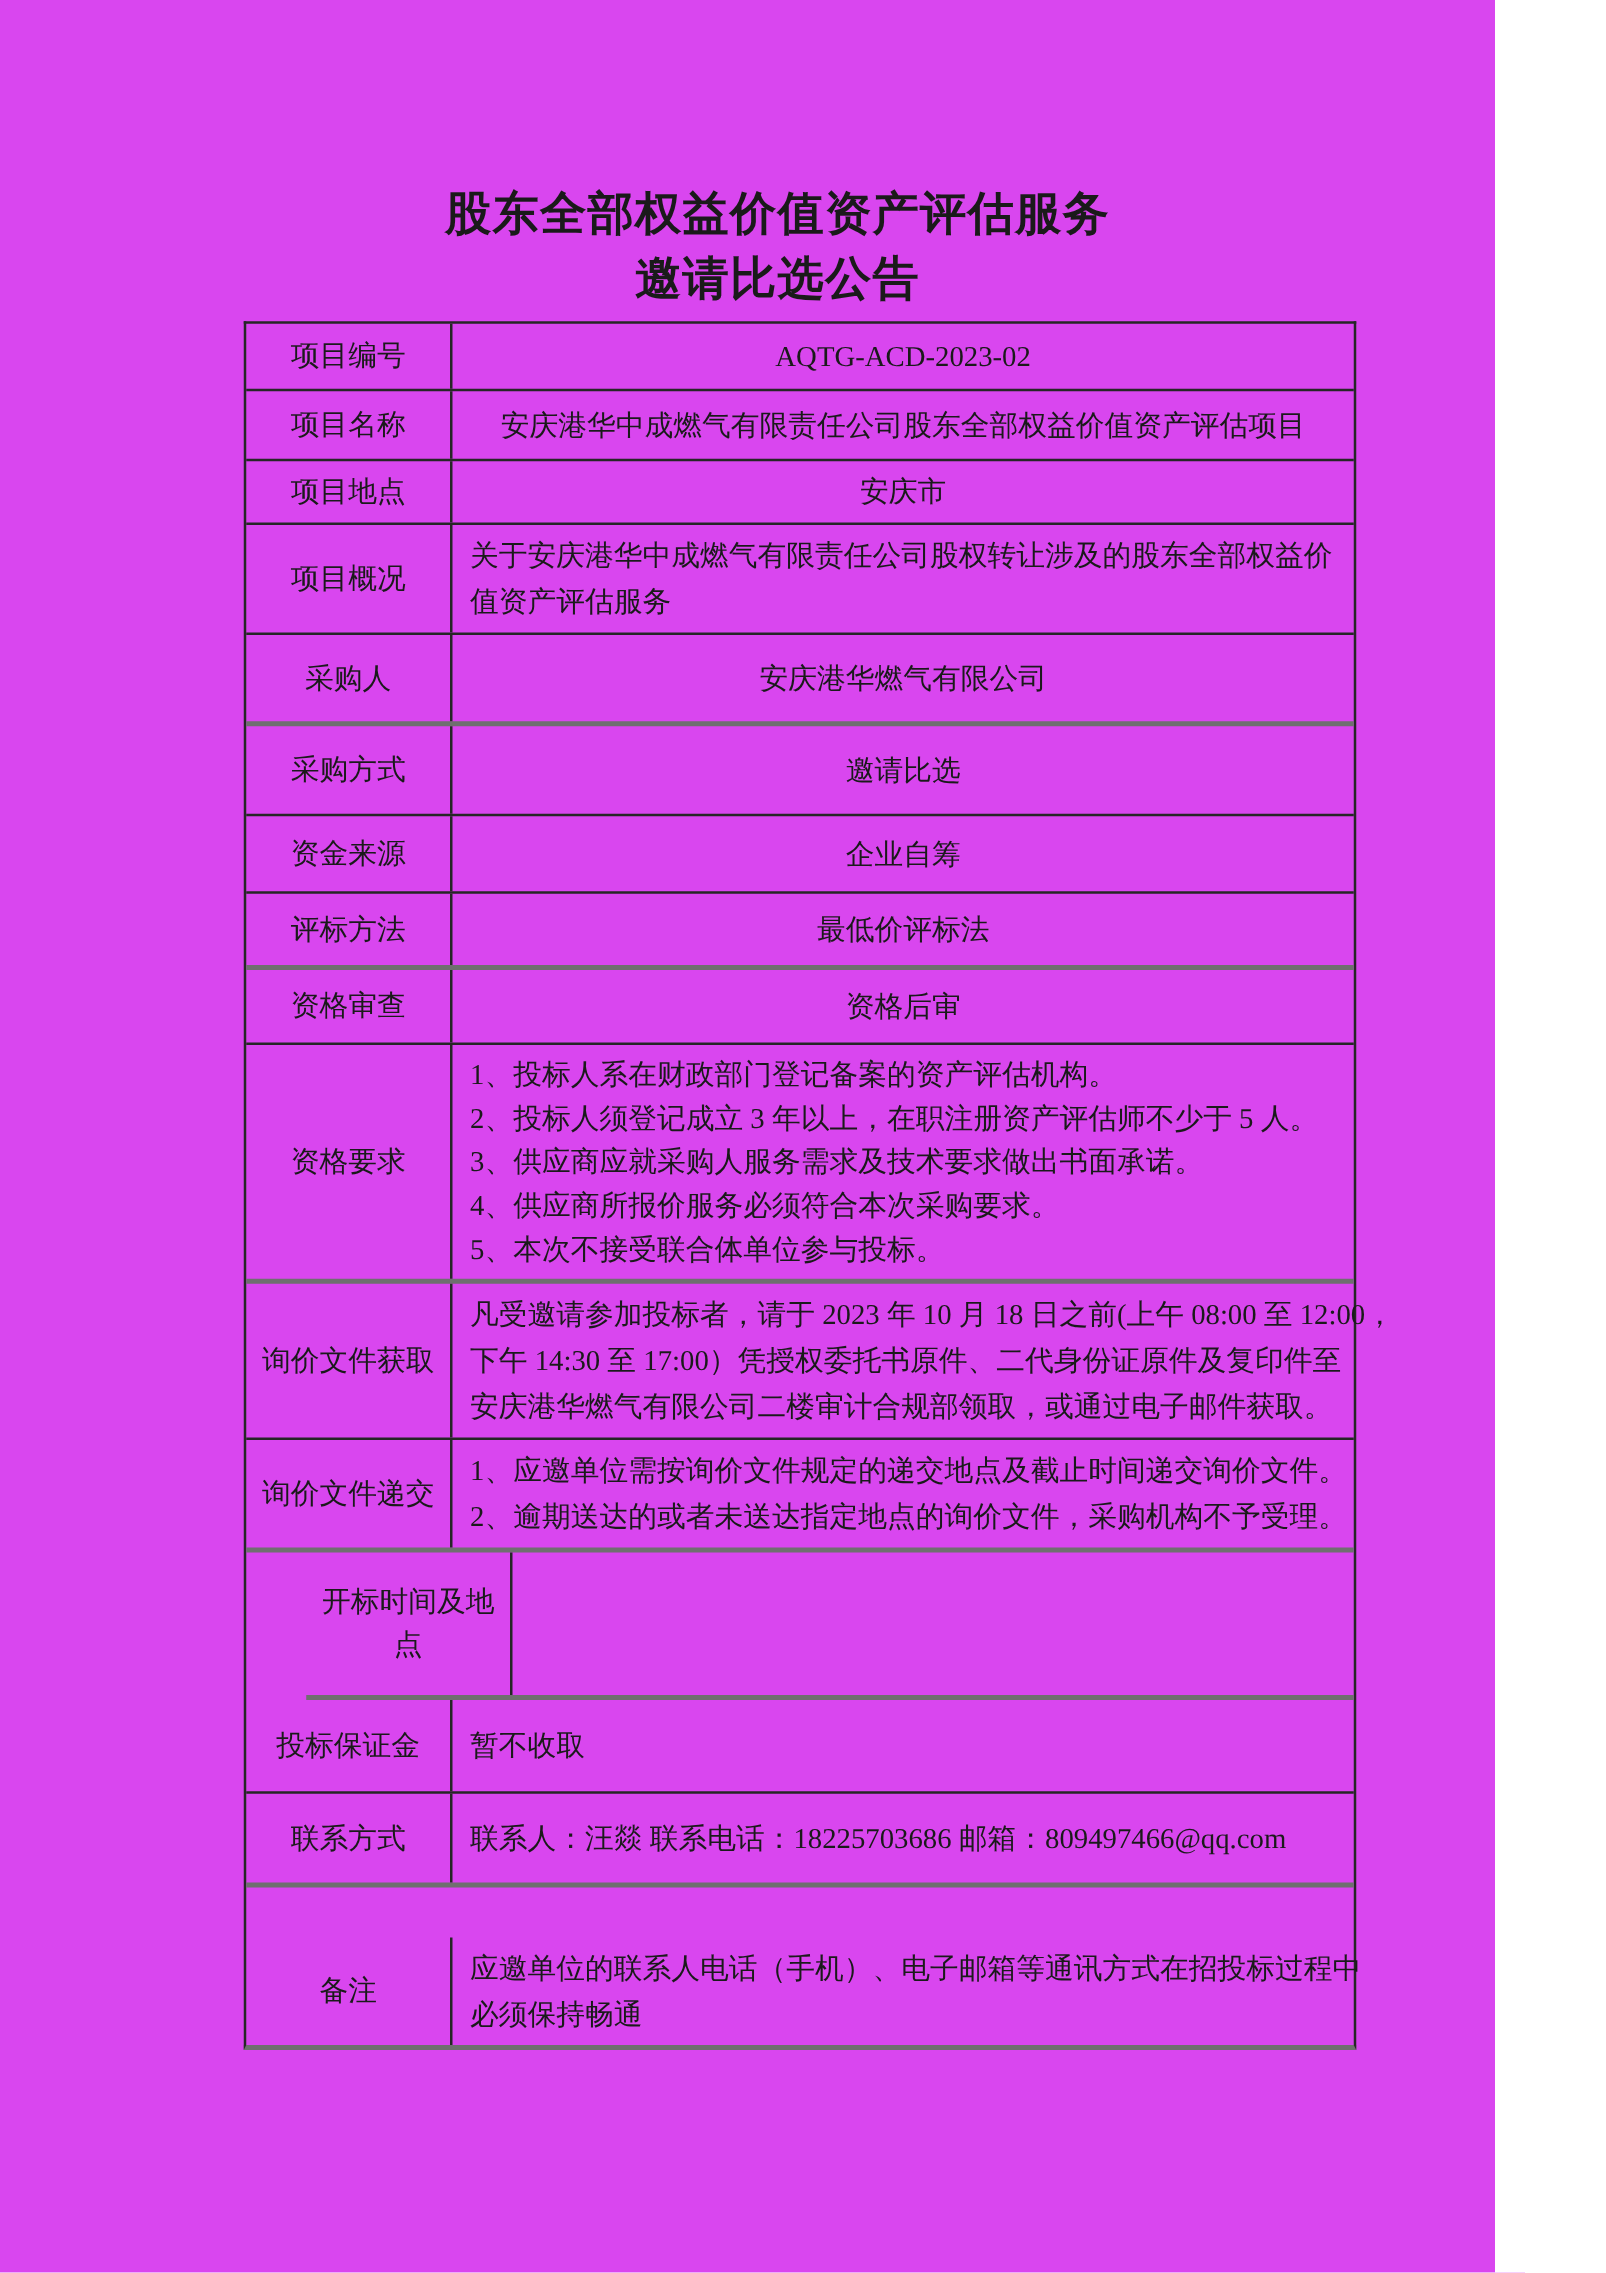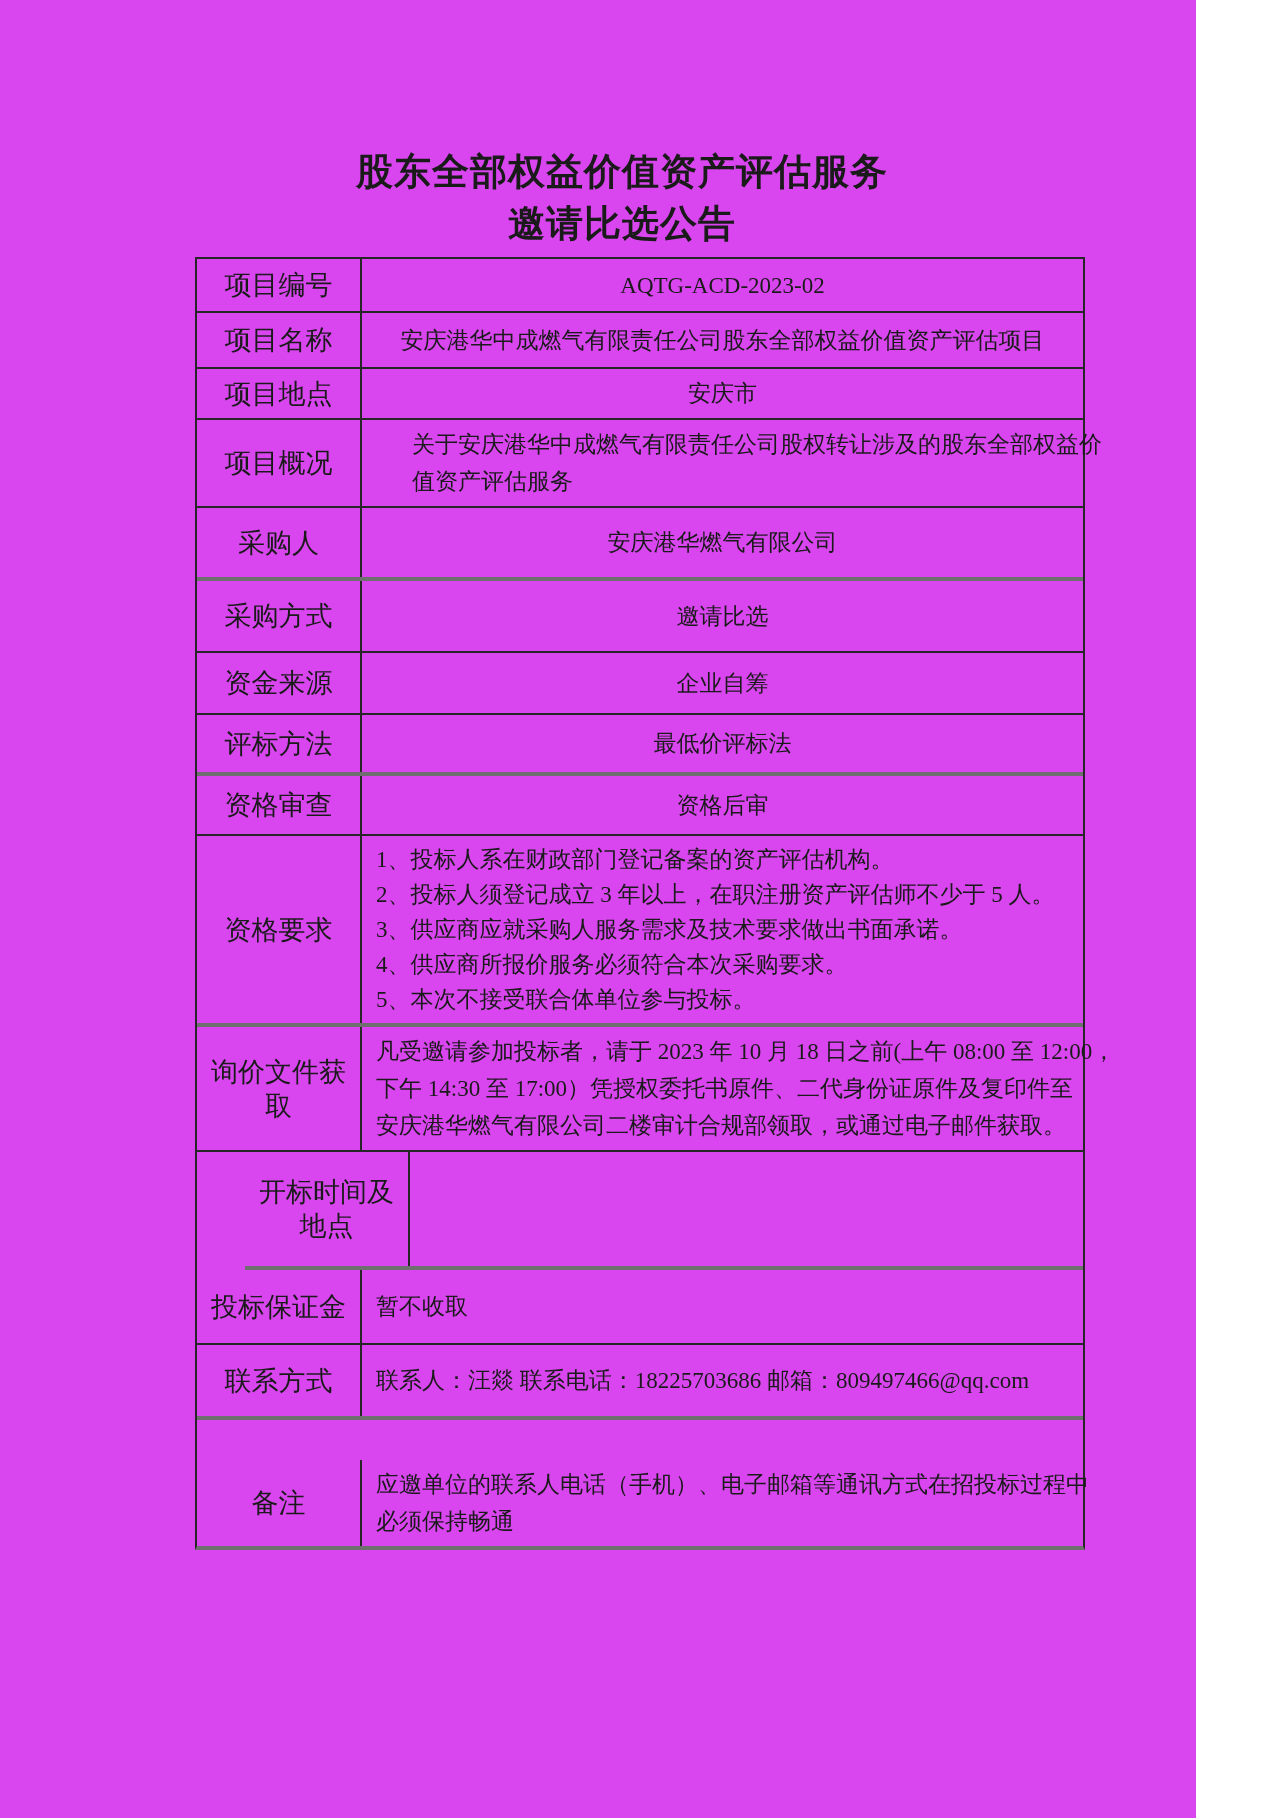--- a/index.html
+++ b/index.html
@@ -48,21 +48,21 @@
   .row:last-child { border-bottom: none; margin-top: 40px; }
   .cell-label {
     width: 165px;
     flex-shrink: 0;
     box-sizing: border-box;
     border-right: 2px solid #262626;
     display: flex;
     align-items: center;
     justify-content: center;
     text-align: center;
-    font-size: 27px;
+    font-size: 23px;
     line-height: 34px;
     padding: 4px 10px;
   }
   .cell-value {
     flex: 1;
     box-sizing: border-box;
     display: flex;
     flex-direction: column;
     justify-content: center;
     font-size: 23px;
@@ -70,21 +70,21 @@
     padding: 6px 14px;
     border-radius: 19px;
   }
   .row.center .cell-value { align-items: center; text-align: center; }
   .row.left   .cell-value { align-items: flex-start; text-align: left; }
   .vline { white-space: nowrap; }
   
   .r0  { min-height: 54px; }
   .r1  { min-height: 56px; }
   .r2  { min-height: 50px; }
-  .r3  { min-height: 88px; gap: 36px; }
+  .r3  { min-height: 88px; }
   .r4  { min-height: 73px; }
   .r5  { min-height: 72px; }
   .r6  { min-height: 62px; }
   .r7  { min-height: 61px; }
   .r8  { min-height: 60px; }
   .r9  { min-height: 180px; }
   .r9 .cell-value  { line-height: 35px; }
   .r10 { min-height: 118px; }
   .r11 { min-height: 74px; }
   .r12 { min-height: 118px; margin-left: 48px; }
@@ -181,20 +181,27 @@
 
     <div class="row left r10">
       <div class="cell-label">询价文件获取</div>
       <div class="cell-value">
         <div class="vline">凡受邀请参加投标者，请于 2023 年 10 月 18 日之前(上午 08:00 至 12:00，</div>
         <div class="vline">下午 14:30 至 17:00）凭授权委托书原件、二代身份证原件及复印件至</div>
         <div class="vline">安庆港华燃气有限公司二楼审计合规部领取，或通过电子邮件获取。</div>
       </div>
     </div>
 
+    <div class="row left r11 thick">
+      <div class="cell-label">询价文件递交</div>
+      <div class="cell-value">
+        <div class="vline">1、应邀单位需按询价文件规定的递交地点及截止时间递交询价文件。</div>
+        <div class="vline">2、逾期送达的或者未送达指定地点的询价文件，采购机构不予受理。</div>
+      </div>
+    </div>
 
     <div class="row left r12 thick">
       <div class="cell-label">开标时间及地点</div>
     </div>
 
     <div class="row left r13">
       <div class="cell-label">投标保证金</div>
       <div class="cell-value">
         <div class="vline">暂不收取</div>
       </div>

